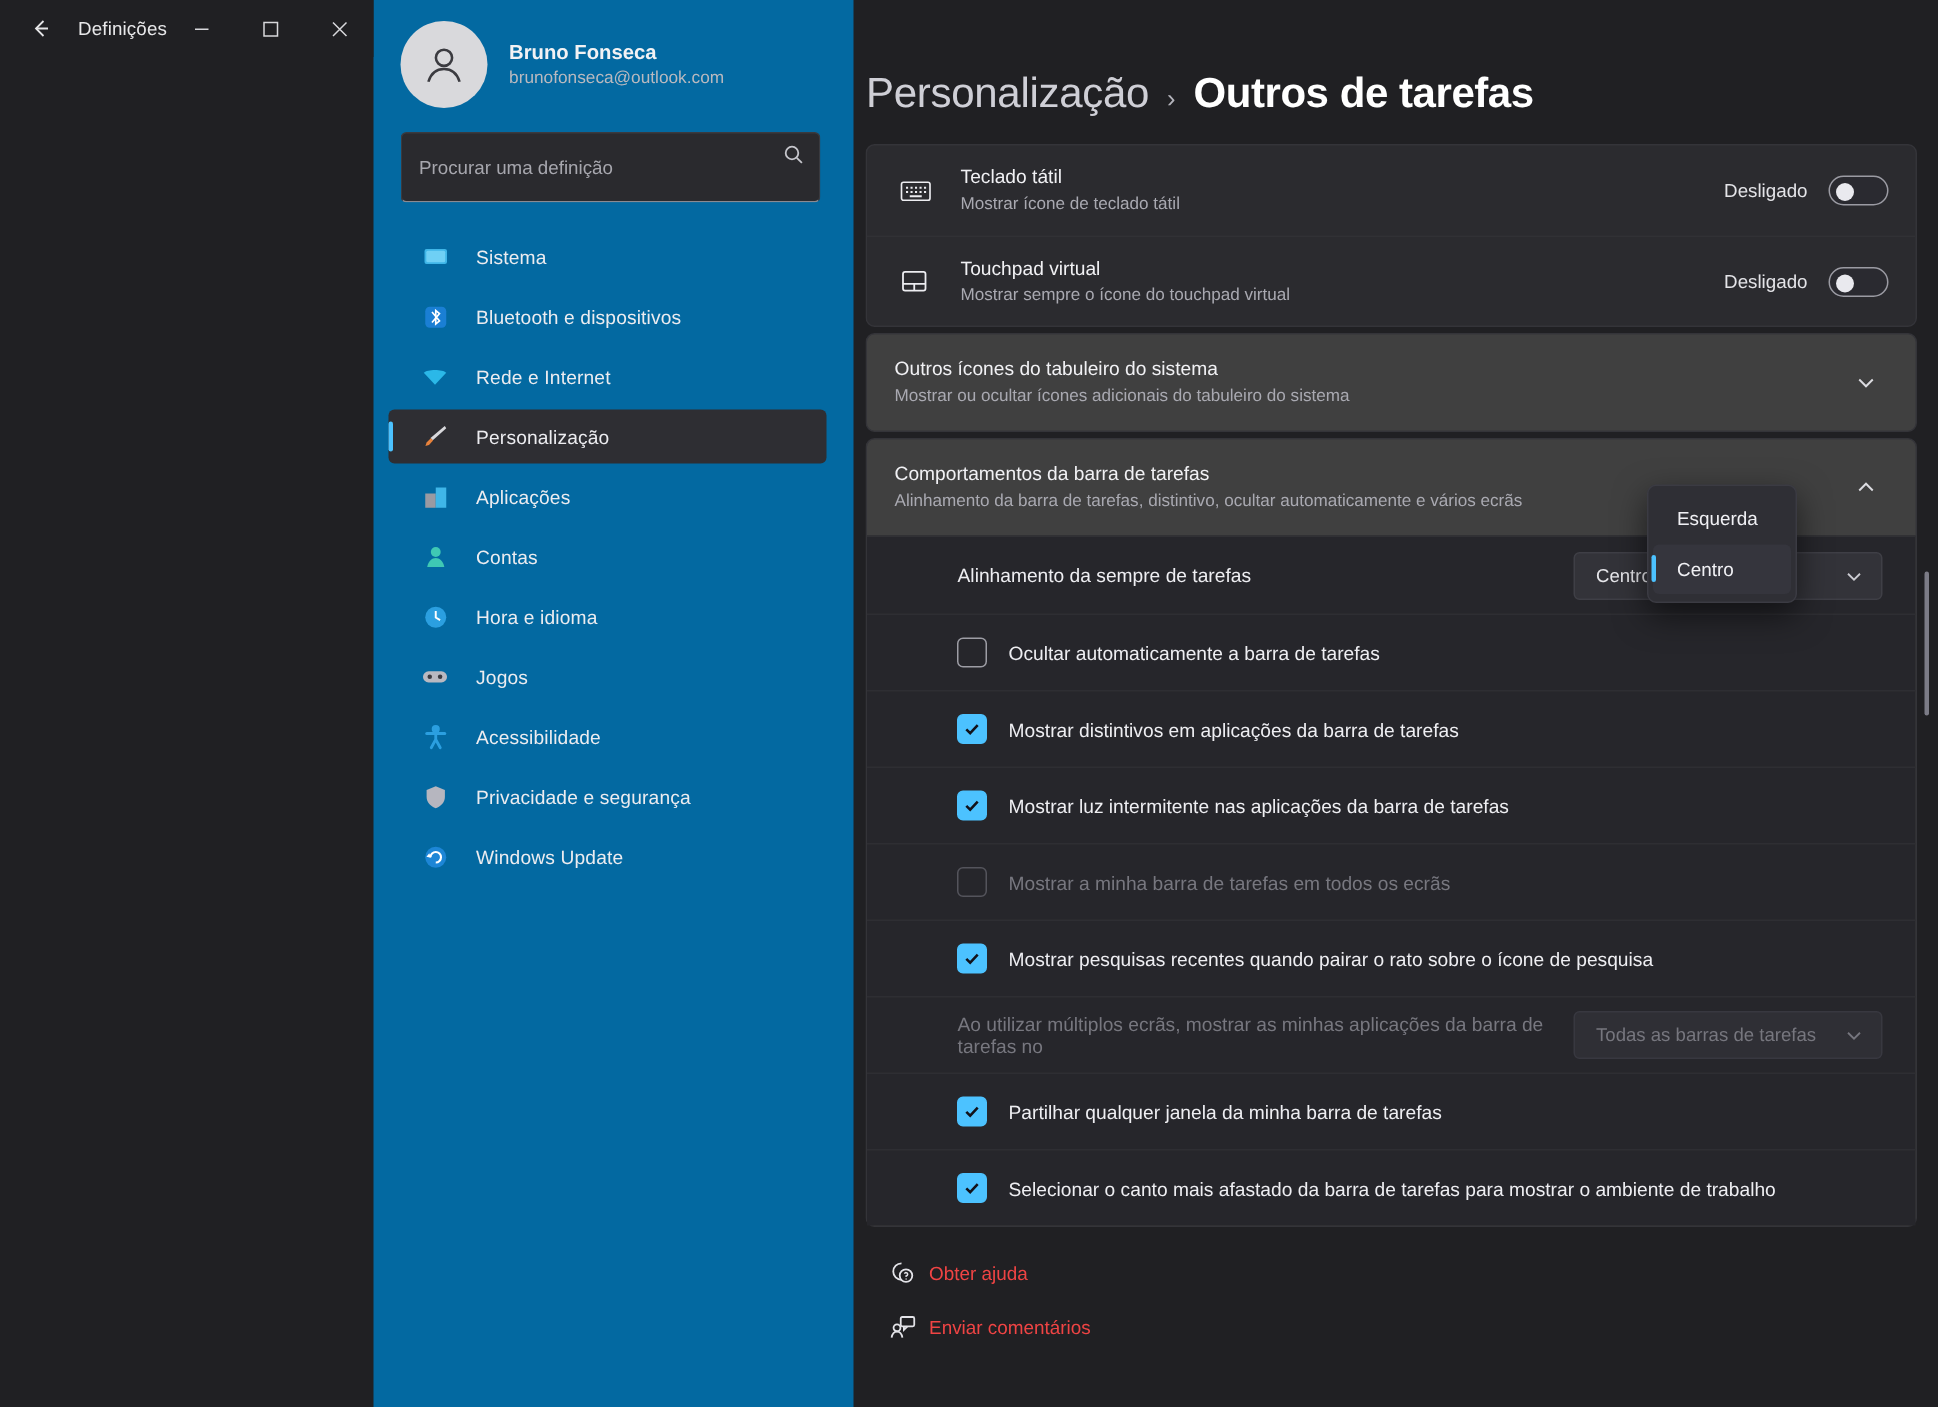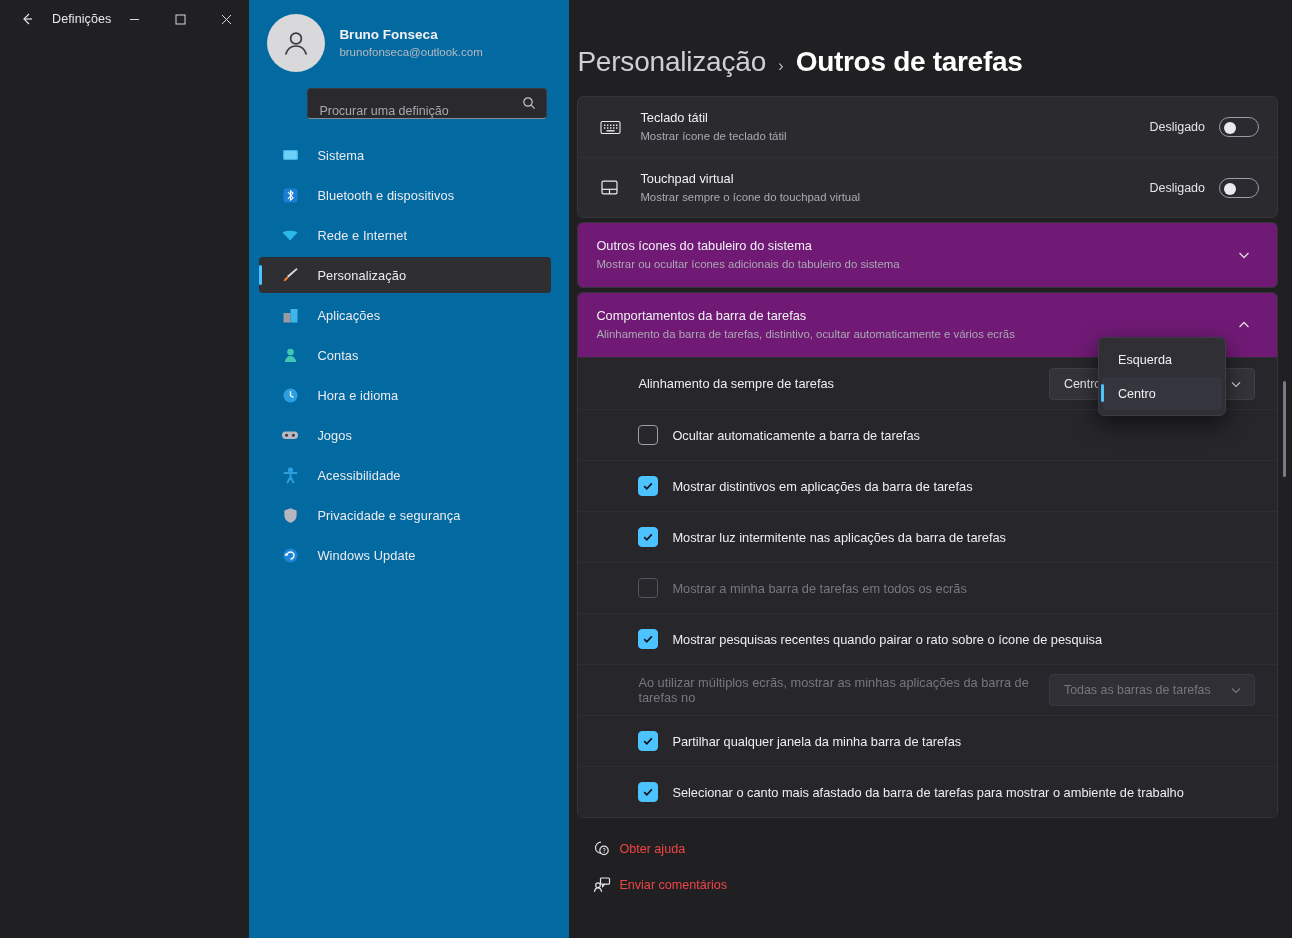--- a/index.html
+++ b/index.html
@@ -46,25 +46,25 @@
     width: 58px; height: 58px; border-radius: 50%;
     background: #d9d9dc; flex: 0 0 58px;
     display: flex; align-items: center; justify-content: center;
   }
   .profile-text { margin-left: 14px; }
   .profile-name { font-size: 13.5px; font-weight: bold; color: #f2f2f4; line-height: 19px; }
   .profile-mail { font-size: 11.5px; color: #b9b9bf; line-height: 17px; }
 
   .search-wrap { padding: 0 22px 0 18px; }
   .searchbox {
-    position: relative; height: 31px;
+    position: relative; height: 47px;
     background: #2a2a2e; border: 1px solid #3a3a3f;
     border-bottom: 1.6px solid #8a8a92;
     border-radius: 4px;
-    display: flex; align-items: flex-end; margin-left: 40px;
+    display: flex; align-items: center;
   }
   .searchbox input {
     flex: 1; background: transparent; border: 0; outline: none;
     color: #d7d7db; font-size: 12.5px; padding: 0 28px 0 11px;
     font-family: "Liberation Sans", sans-serif;
   }
   .searchbox input::placeholder { color: #a7a7ae; }
   .search-icon { position: absolute; right: 10px; top: 7px; color: #c6c6cc; }
 
   .nav { margin-top: 18px; padding: 0 18px 0 10px; }
@@ -118,21 +118,21 @@
     border: 1px solid #9b9ba3; background: #2a2a30;
     position: relative; flex: 0 0 40px;
   }
   .toggle .knob {
     position: absolute; left: 4px; top: 4px;
     width: 12px; height: 12px; border-radius: 50%; background: #e9e9ee;
   }
 
   
   .expander {
-    background: #701a75; border: 1px solid #343439; border-radius: 6px;
+    background: #404040; border: 1px solid #343439; border-radius: 6px;
     margin-bottom: 4px;
   }
   .exp-head {
     display: flex; align-items: center; min-height: 64px;
     padding: 0 18px 0 18px;
   }
   .exp-head .srow-txt { padding-left: 0; }
   .chev {
     width: 30px; height: 30px; border-radius: 4px; flex: 0 0 30px;
     display: flex; align-items: center; justify-content: center; color: #dcdce1;
@@ -165,21 +165,21 @@
     display: flex; align-items: center; justify-content: space-between;
     padding: 0 12px 0 14px; gap: 10px;
   }
   .combo-text { font-size: 12.4px; color: #e6e6ea; }
   .combo.disabled { background: #2f2f35; border-color: #383840; }
   .combo.disabled .combo-text, .combo.disabled .combo-chev { color: #76767e; }
   .combo-chev { color: #ccccd2; display: flex; align-items: center; }
 
   
   .flyout {
-    position: absolute; left: 1098px; top: 337px; width: 128px;
+    position: absolute; left: 1098px; top: 323px; width: 100px;
     background: #2f2f35; border: 1px solid #3b3b43;
     border-radius: 6px; padding: 4px 0;
     box-shadow: 0 8px 22px rgba(0,0,0,.55);
     z-index: 60;
   }
   .fly-item {
     position: relative; height: 33px; display: flex; align-items: center;
     padding-left: 16px; border-radius: 4px; margin: 1px 3px;
   }
   .fly-item.selected { background: #35353d; }

